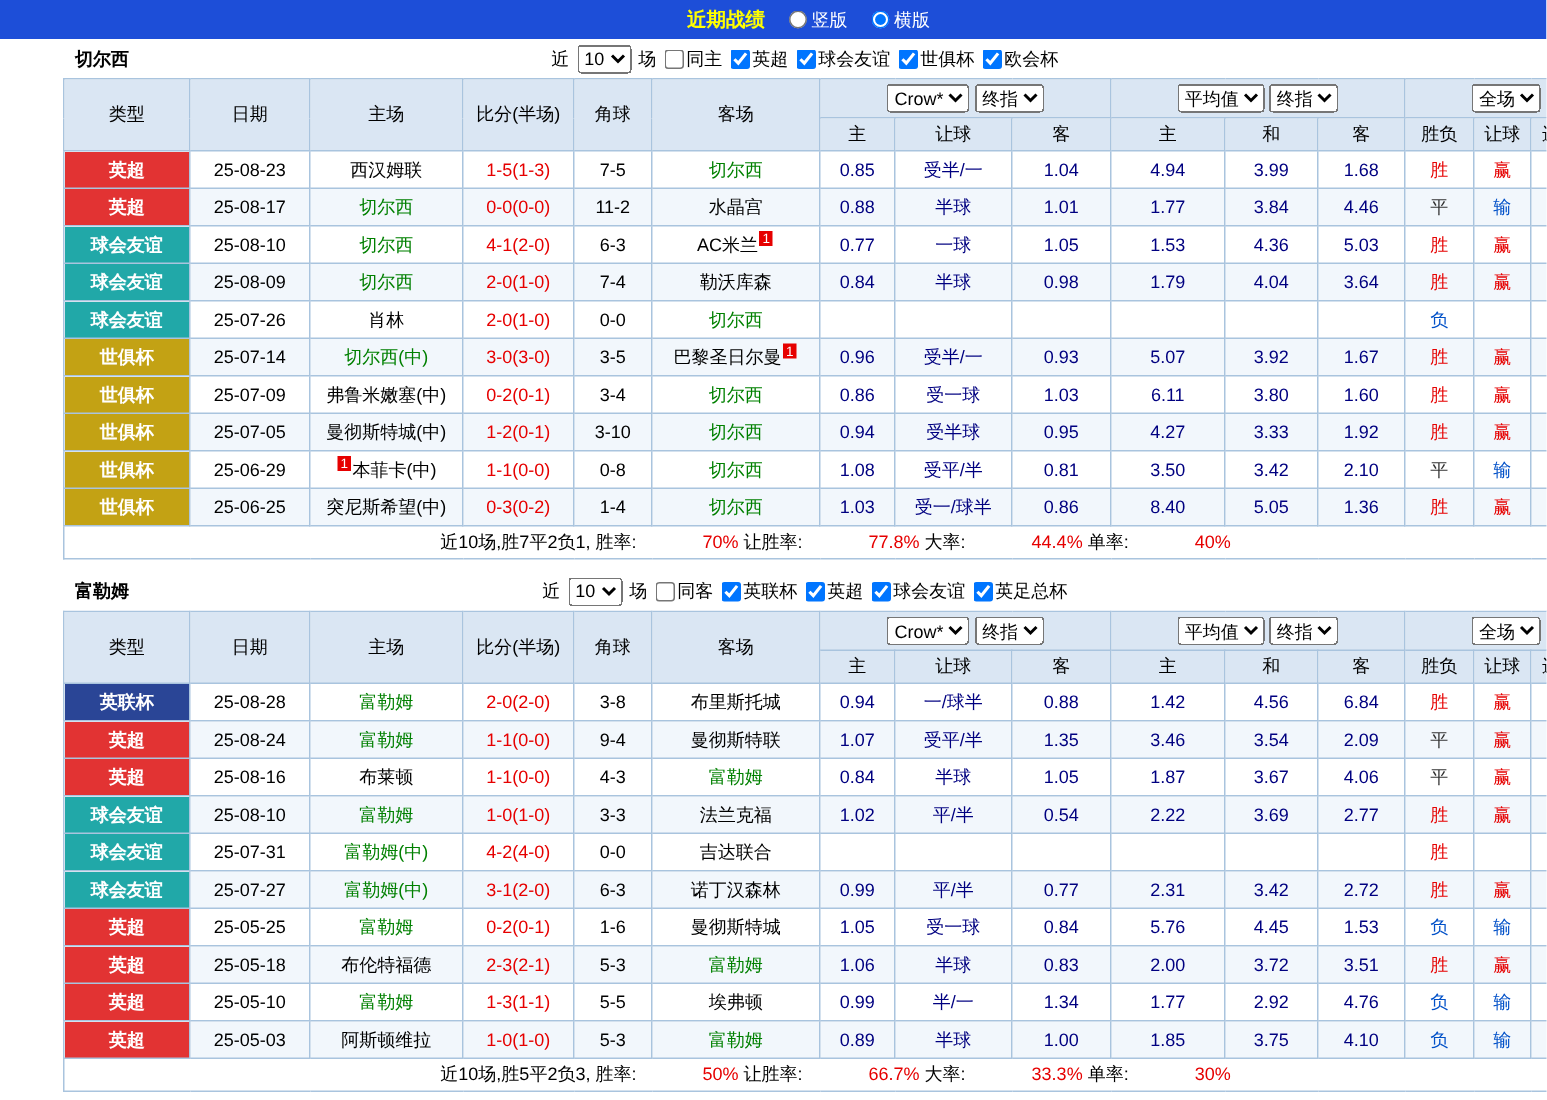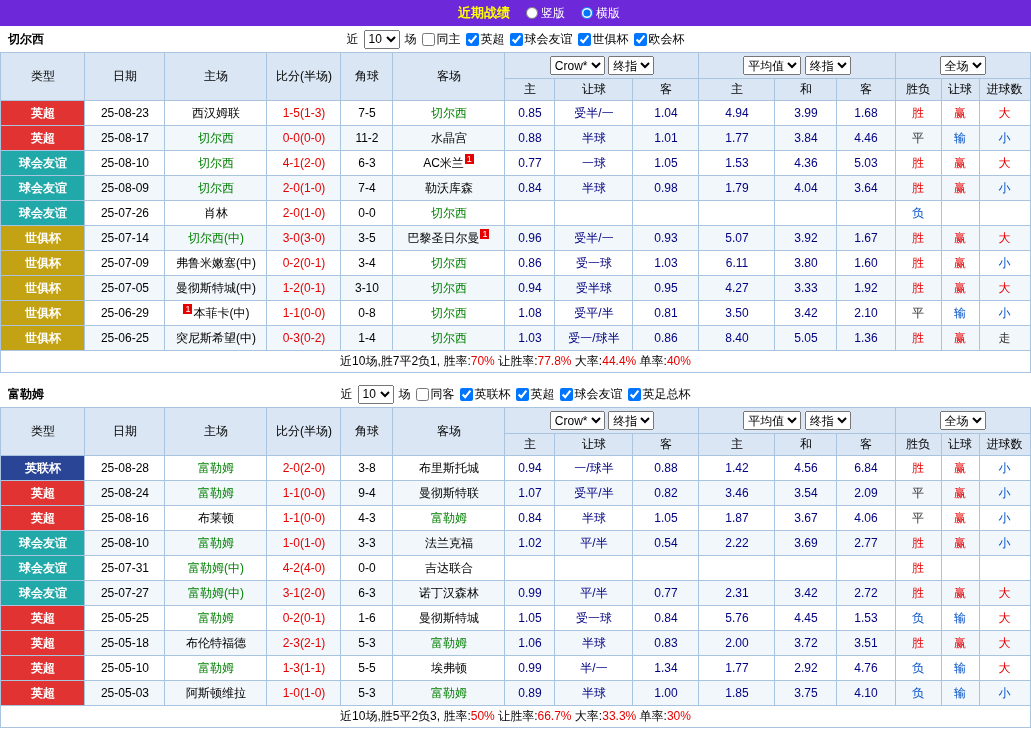--- a/index.html
+++ b/index.html
@@ -6,21 +6,21 @@
   html,body { background:#fff; }
   body {
     width:1031px;
     font-family:"Liberation Sans","DejaVu Sans",sans-serif;
     font-size:12px;
     color:#000;
   }
   
   .topbar {
     height:26px;
-    background:#6d28d9;
+    background:#1d4ed8;
     display:flex; align-items:center; justify-content:center;
     gap:16px; color:#fff;padding-left:47px;
   }
   .topbar-title { color:#ffff00; font-weight:bold; font-size:13px; }
   .radio-label { display:inline-flex; align-items:center; gap:3px; cursor:pointer; }
   .radio-label input { margin:0; width:12px; height:12px; }
   
   .teambar {
     height:26px; position:relative;
     display:flex; align-items:center; background:#fff;
@@ -44,22 +44,22 @@
   td.type { color:#fff; font-weight:bold; }
   .tm.g { color:var(--green); }
   td.score { color:var(--score-red); cursor:pointer; }
   td.odds { color:var(--odds-blue); }
   td.home, td.away { cursor:pointer; }
   sup.rc {
     background:#e60000; color:#fff; font-size:9px; line-height:10px;
     padding:0 2px; margin:0 1px; vertical-align:super;
   }
   tfoot td.summary { height:22px; background:#fff; }
-  .sv { color:var(--score-red); }
-  .section { margin-bottom:8px; }
+  .sv { color:var(--score-red);margin-left:44px; }
+  .section { margin-bottom:8px;padding-left:42px; }
 </style>
 </head>
 <body>
 
 <div class="topbar">
   <span class="topbar-title">近期战绩</span>
   <label class="radio-label">
     <input type="radio" name="layout" style="">
     <span>竖版</span>
   </label>
@@ -431,21 +431,21 @@
         </tr>
         <tr class="alt">
           <td class="type" style="background:#e23333">英超</td>
           <td class="date">25-08-24</td>
           <td class="home"><span class="tm g">富勒姆</span></td>
           <td class="score">1-1(0-0)</td>
           <td class="corner">9-4</td>
           <td class="away"><span class="tm ">曼彻斯特联</span></td>
           <td class="odds">1.07</td>
           <td class="odds">受平/半</td>
-          <td class="odds">0.82</td>
+          <td class="odds">1.35</td>
           <td class="odds">3.46</td>
           <td class="odds">3.54</td>
           <td class="odds">2.09</td>
           <td class="res" style="color:#333333">平</td>
           <td class="res" style="color:#e60000">赢</td>
           <td class="res" style="color:#0050c8">小</td>
         </tr>
         <tr class="">
           <td class="type" style="background:#e23333">英超</td>
           <td class="date">25-08-16</td>

